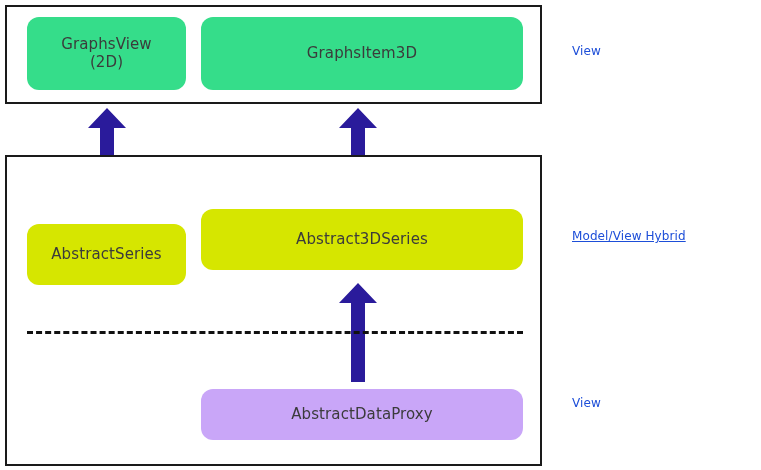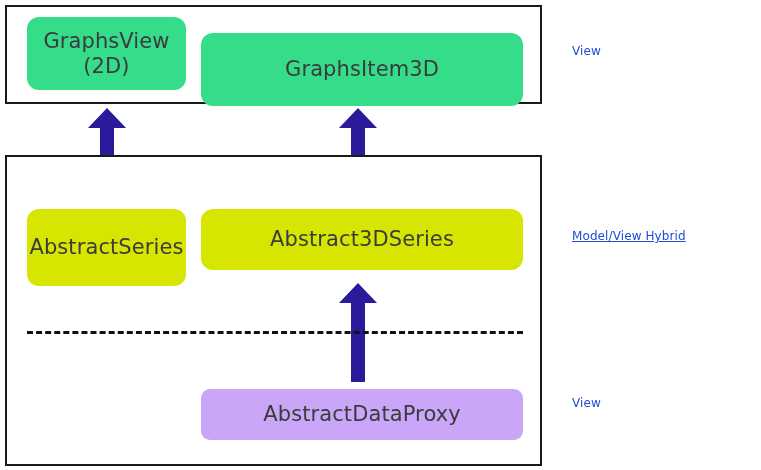--- a/index.html
+++ b/index.html
@@ -37,35 +37,35 @@
 
   
   .node {
     position: absolute;
     box-sizing: border-box;
     display: flex;
     align-items: center;
     justify-content: center;
     text-align: center;
     border-radius: 12px;
-    font-size: 21px;
+    font-size: 15px;
     line-height: 1.18;
     color: #3b3b3b;
     white-space: pre-line;
     letter-spacing: 0.1px;
   }
   .node.green  { background: #35DD8A; }
   .node.yellow { background: #D6E600; }
   .node.purple { background: #C9A6F8; }
 
   #node-graphsview  { left: 27px;  top: 17px;  width: 159px; height: 73px; }
-  #node-graphsitem3d{ left: 201px; top: 17px;  width: 322px; height: 73px; margin-top: 16px; }
-  #node-abstractseries   { left: 27px;  top: 209px; width: 159px; height: 77px; }
+  #node-graphsitem3d{ left: 201px; top: 17px;  width: 322px; height: 73px; }
+  #node-abstractseries   { left: 27px;  top: 224px; width: 159px; height: 61px; }
   #node-abstract3dseries { left: 201px; top: 209px; width: 322px; height: 61px; }
-  #node-abstractdataproxy{ left: 201px; top: 389px; width: 322px; height: 51px; border-radius: 9px; }
+  #node-abstractdataproxy{ left: 201px; top: 389px; width: 322px; height: 51px; }
 
   
   .arrow {
     position: absolute;
   }
   #arrow-graphsview-up  { left: 86px;  top: 108px; width: 42px; height: 95px; }
   #arrow-graphsitem3d-up{ left: 337px; top: 108px; width: 42px; height: 95px; }
   #arrow-proxy-up       { left: 337px; top: 283px; width: 42px; height: 99px; }
 
   

